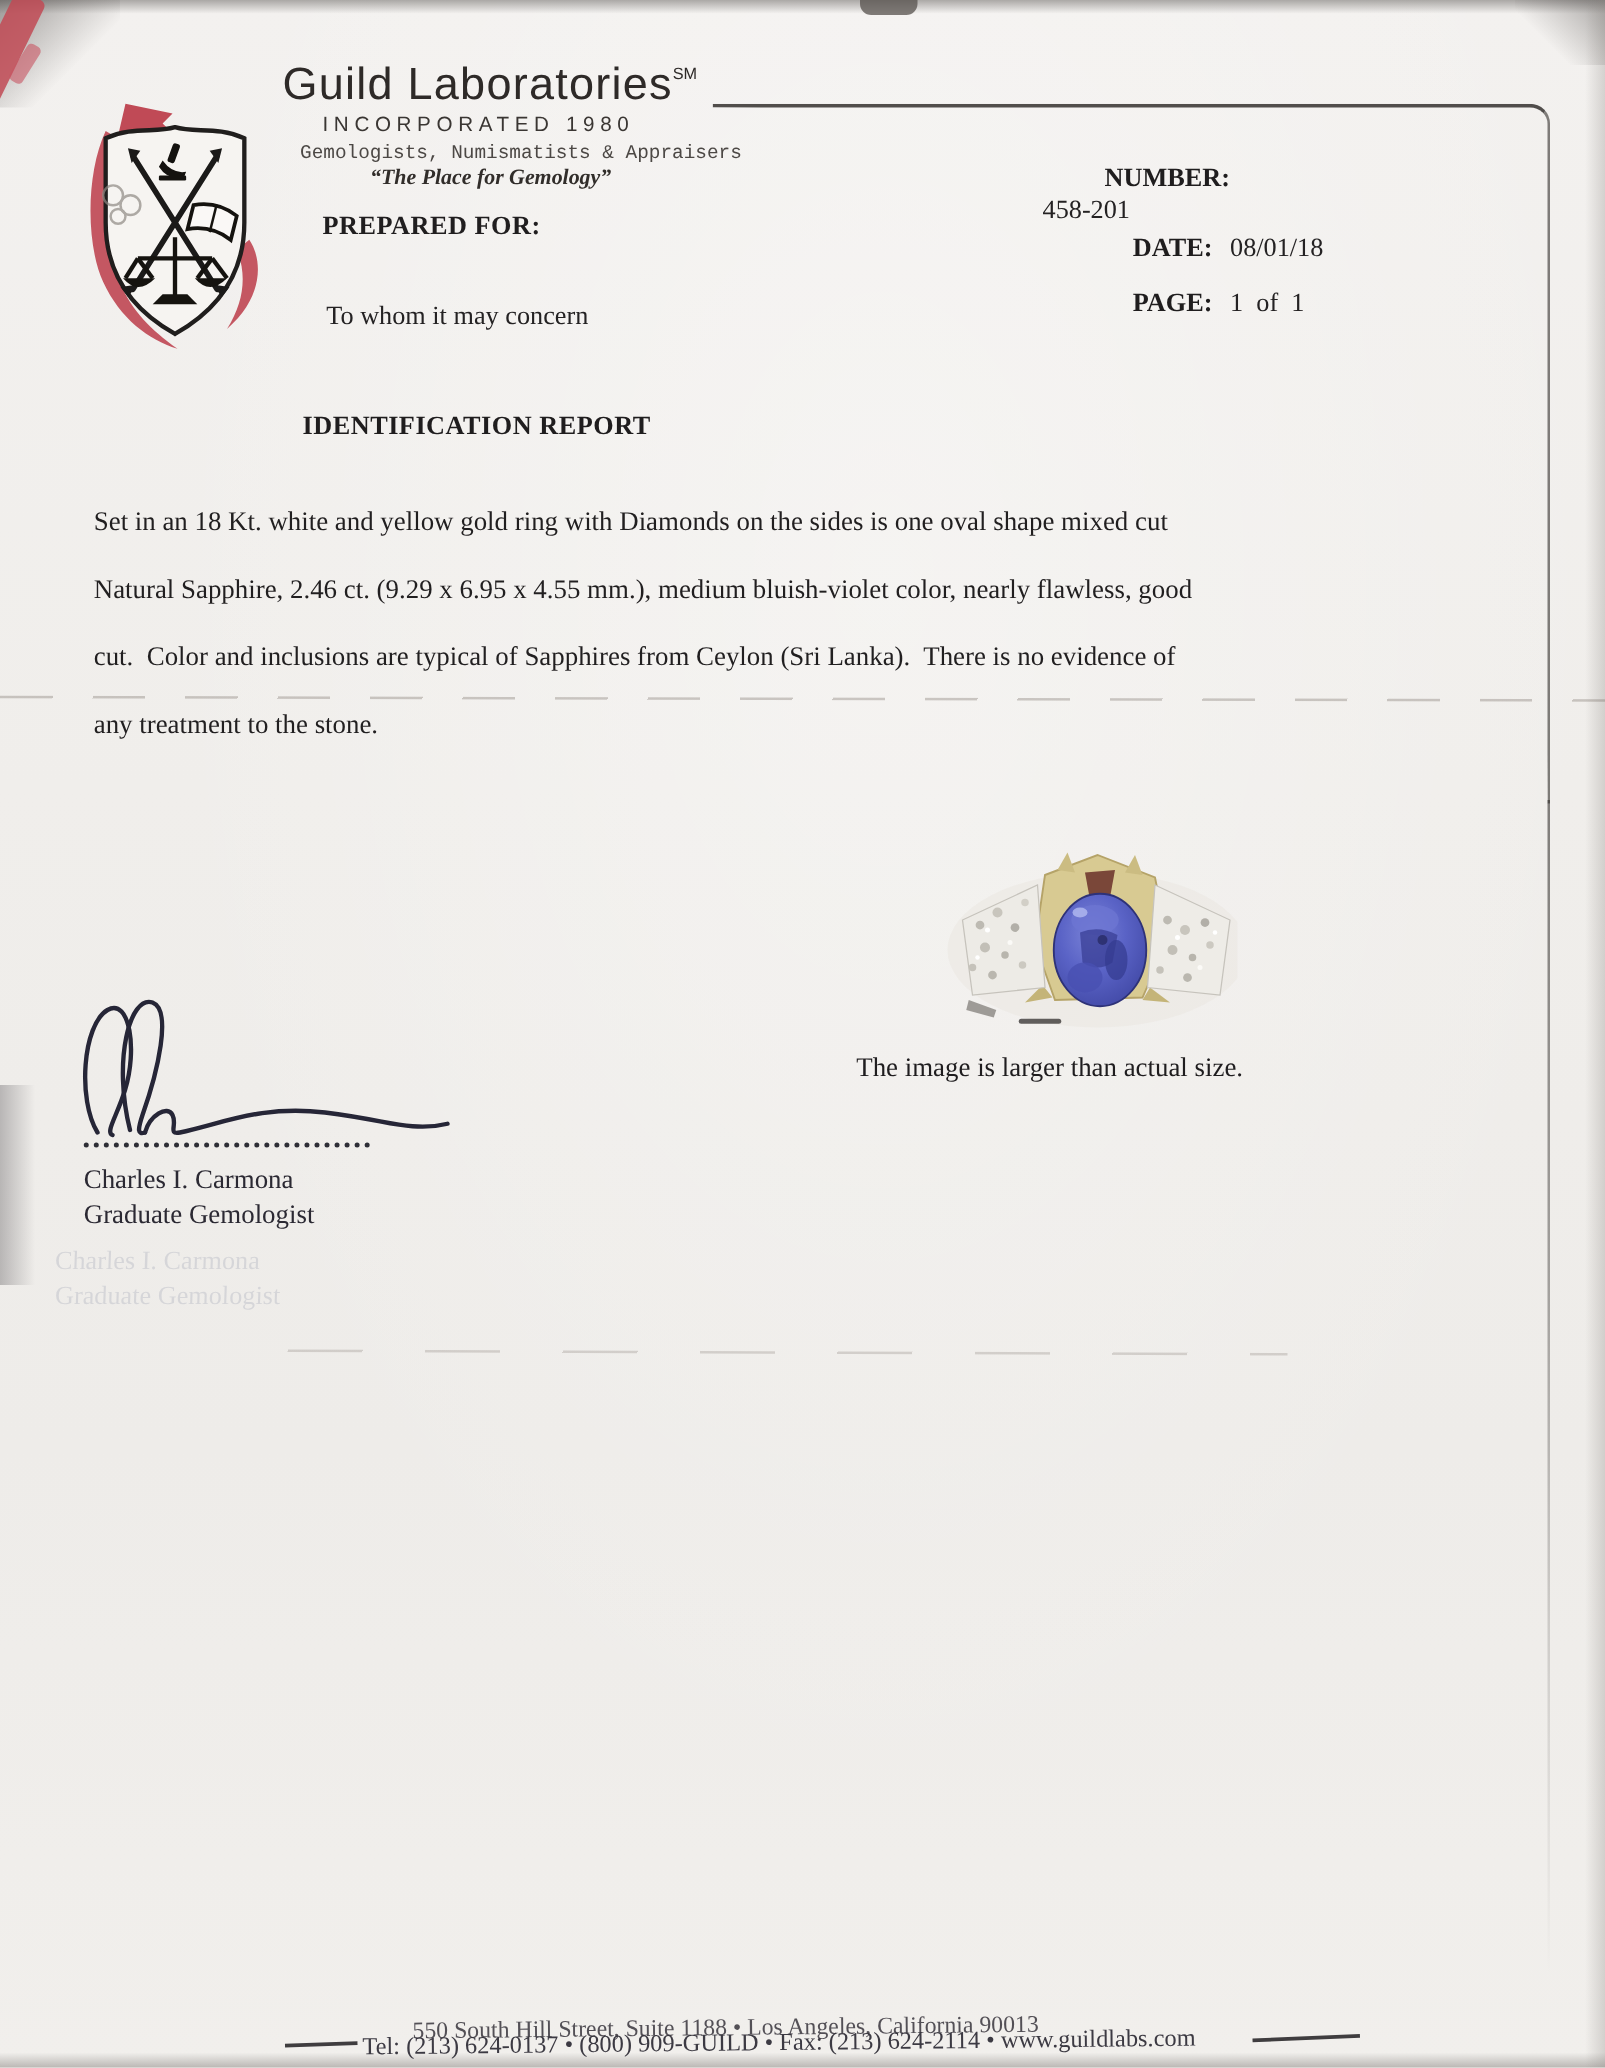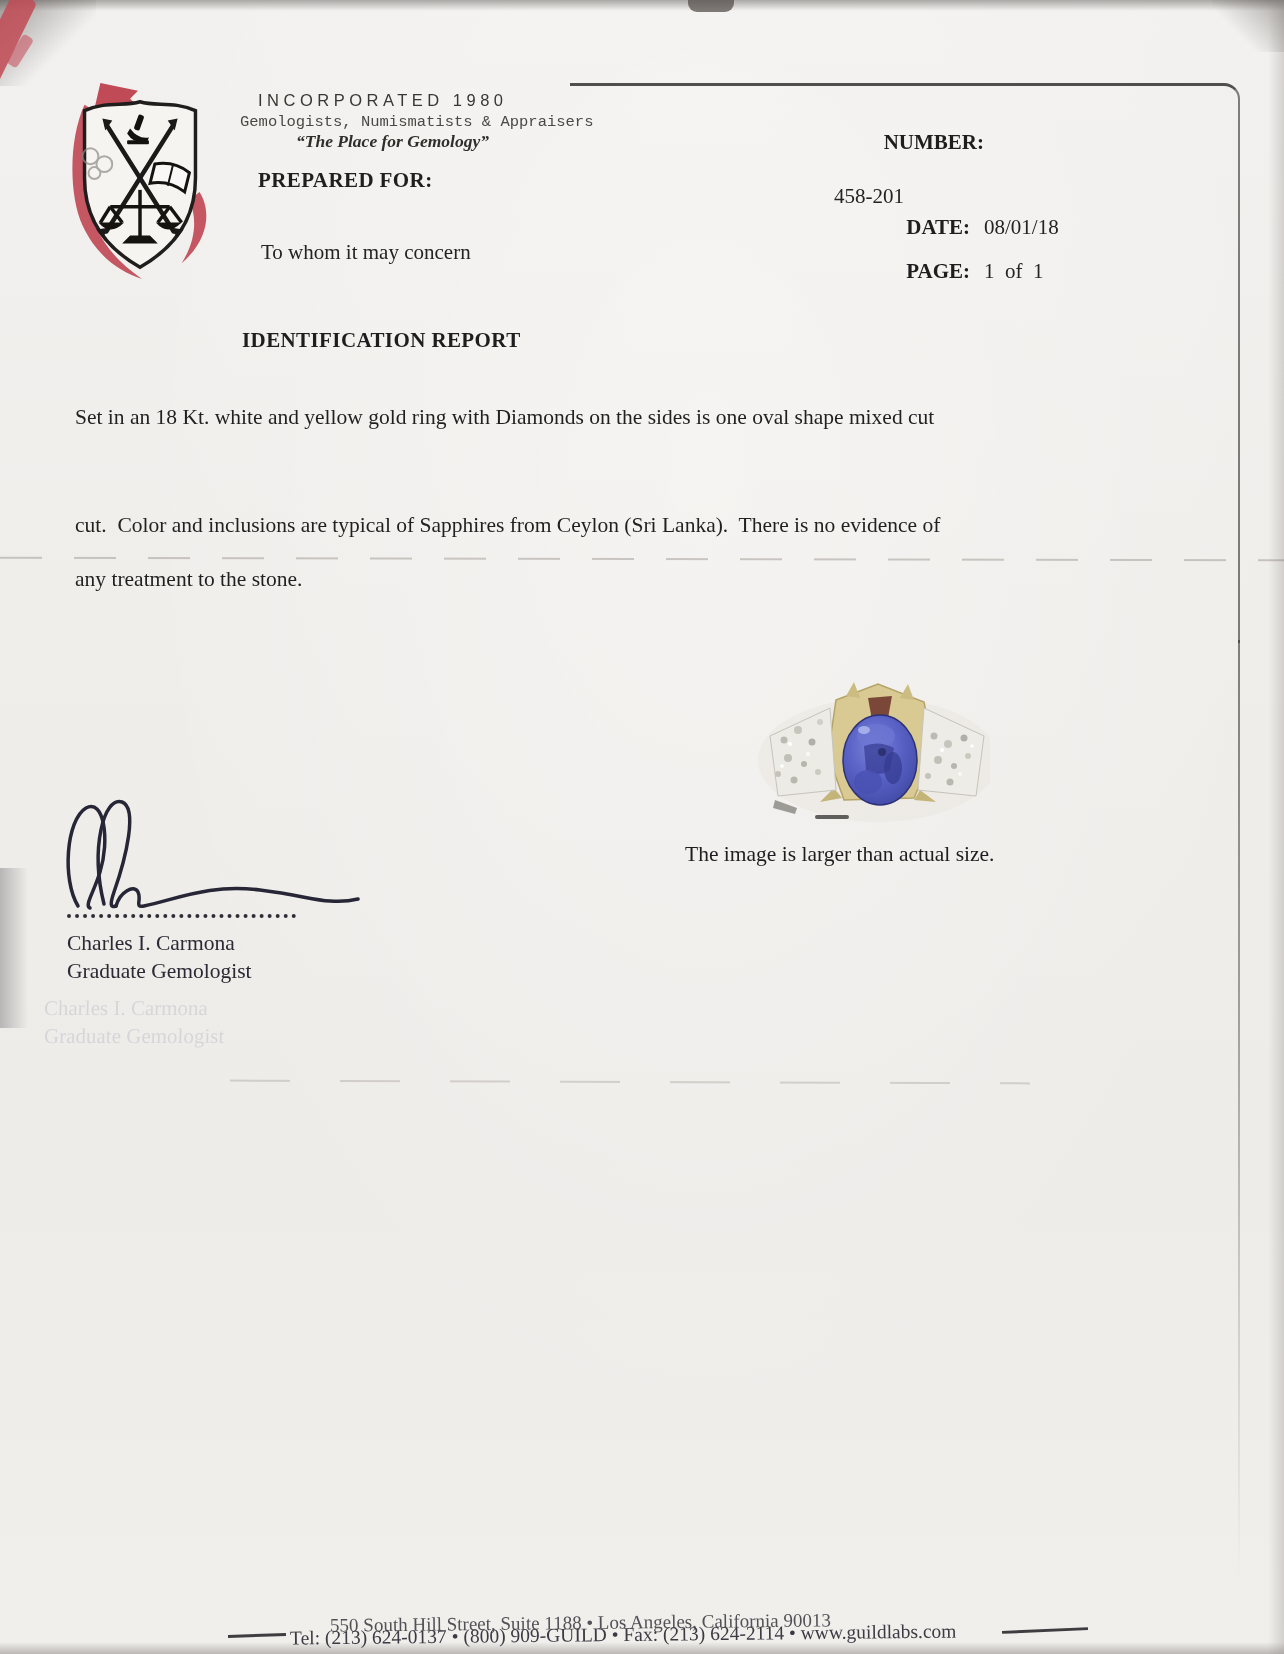--- a/index.html
+++ b/index.html
@@ -49,21 +49,21 @@
   .header-rule{ left:570px; top:83px; width:670px; height:560px;
                 border-top:3px solid rgba(52,49,46,.85);
                 border-right:2px solid rgba(55,52,50,.62);
                 border-top-right-radius:16px; }
   .border-fade{ left:1238px; top:640px; width:2px; height:940px;
                 background:linear-gradient(180deg, rgba(52,49,46,.60) 0%, rgba(52,49,46,.42) 40%, rgba(52,49,46,.18) 70%, rgba(52,49,46,0) 100%); }
 
   
   .meta-row   { left:820px; display:flex; align-items:baseline; }
   .meta-row .lab { width:150px; text-align:right; font-weight:bold; font-size:21px; color:#1f1d1e; }
-  .meta-row .val { margin-left:14px; font-size:21px; color:#242223; white-space:pre-wrap;margin-top:29px; }
+  .meta-row .val { margin-left:14px; font-size:21px; color:#242223; white-space:pre-wrap; }
   .row-number { top:130px;flex-direction:column; }
   .row-date   { top:186px; }
   .row-page   { top:230px; }
 
   .prepared-label { left:258px; top:168px; font-weight:bold; font-size:21px; color:#201e1f; letter-spacing:.4px; }
   .prepared-value { left:261px; top:240px; font-size:21px; color:#242223; }
 
   .report-title { left:242px; top:328px; font-weight:bold; font-size:21px; color:#1f1d1e; letter-spacing:.4px; }
 
   .body-line  { left:75px; width:1160px; font-size:21.5px; color:#211f20; white-space:pre-wrap; }
@@ -143,20 +143,21 @@
           <line x1="56" y1="133" x2="68" y2="149"></line>
         <line x1="116" y1="133" x2="104" y2="149"></line>
           <line x1="116" y1="133" x2="128" y2="149"></line>
       </g>
       <path d="M44,149 q12,14 26,0 z" fill="#15130f"></path>
       <path d="M102,149 q12,14 26,0 z" fill="#15130f"></path>
       <polygon points="68,170 104,170 96,162 76,162" fill="#15130f"></polygon>
     </g>
   </svg>
 
+  <div class="abs company"><span>Guild Laboratories</span><sup>SM</sup></div>
   <div class="abs incorporated">INCORPORATED 1980</div>
   <div class="abs professions">Gemologists, Numismatists &amp; Appraisers</div>
   <div class="abs motto">“The Place for Gemology”</div>
   <div class="abs header-rule"></div>
   <div class="abs border-fade"></div>
 
   <div class="abs meta-row row-number">
     <span class="lab">NUMBER:</span>
     <span class="val">458-201</span>
   </div>
@@ -168,20 +169,21 @@
     <span class="lab">PAGE:</span>
     <span class="val">1  of  1</span>
   </div>
 
   <div class="abs prepared-label">PREPARED FOR:</div>
   <div class="abs prepared-value">To whom it may concern</div>
 
   <div class="abs report-title">IDENTIFICATION REPORT</div>
 
   <div class="abs body-line bl-0">Set in an 18 Kt. white and yellow gold ring with Diamonds on the sides is one oval shape mixed cut</div>
+  <div class="abs body-line bl-1">Natural Sapphire, 2.46 ct. (9.29 x 6.95 x 4.55 mm.), medium bluish-violet color, nearly flawless, good</div>
   <div class="abs body-line bl-2">cut.  Color and inclusions are typical of Sapphires from Ceylon (Sri Lanka).  There is no evidence of</div>
   <div class="abs body-line bl-3">any treatment to the stone.</div>
 
   <svg class="abs ring-photo" viewBox="0 0 262 185">
     <defs>
       <radialGradient id="sapph" cx="42%" cy="35%" r="78%">
         <stop offset="0%" stop-color="#7b84d8"></stop>
         <stop offset="45%" stop-color="#5a63c6"></stop>
         <stop offset="100%" stop-color="#3d44a0"></stop>
       </radialGradient>

